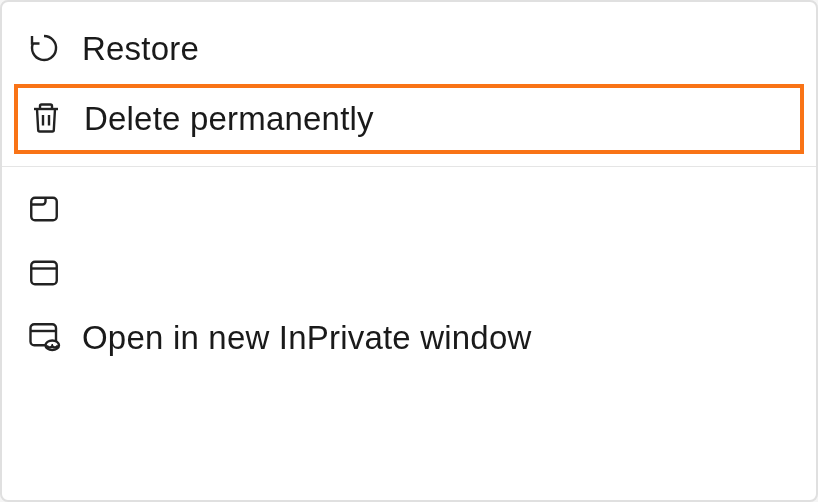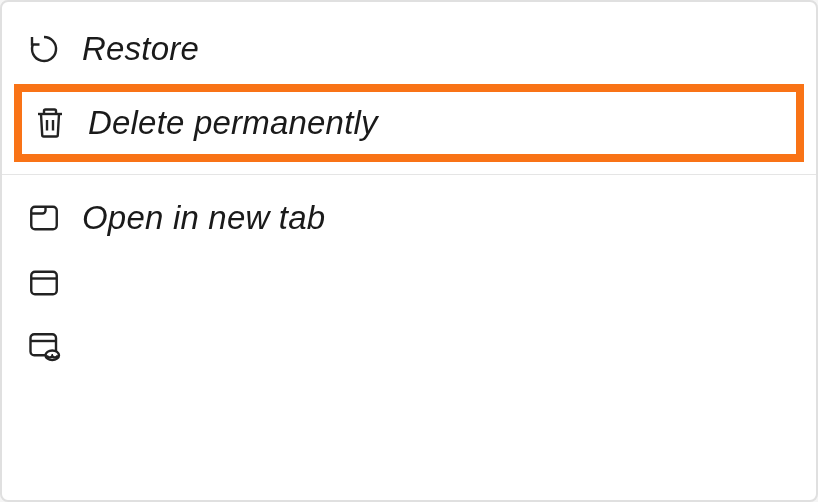--- a/index.html
+++ b/index.html
@@ -19,28 +19,27 @@
       height: 502px;
       border-radius: 8px;
       padding: 10px 0;
       border: 2px solid #e0e0e0;
     }
     .menu-section {
       padding: 4px 0;
     }
     .menu-item {
       display: flex;
-      align-items: center;
+      align-items: flex-start;
       padding: 14px 24px;
       cursor: pointer;
       position: relative;
-      font-style: italic;
     }
     .menu-item.highlighted {
-      border: 8px solid #f97316;
+      border: 4px solid #f97316;
       margin: 2px 12px;
       padding: 12px 10px;
     }
     .icon-wrap {
       width: 56px;
       display: flex;
       align-items: center;
       justify-content: flex-start;
       flex-shrink: 0;
     }
@@ -97,21 +96,20 @@
 
   <div class="menu-section">
 
     <div class="menu-item">
       <span class="icon-wrap">
         <svg viewBox="0 0 24 24">
           <rect x="3.5" y="4.5" width="17" height="15" rx="2.5" ry="2.5"></rect>
           <path d="M3.5 9 L11 9 A2 2 0 0 0 13 7 L13 4.5"></path>
         </svg>
       </span>
-      <span class="menu-label">Open in new tab</span>
     </div>
 
     <div class="menu-item">
       <span class="icon-wrap">
         <svg viewBox="0 0 24 24">
           <rect x="3.5" y="4.5" width="17" height="15" rx="2.5" ry="2.5"></rect>
           <line x1="3.5" y1="9" x2="20.5" y2="9"></line>
         </svg>
       </span>
     </div>
@@ -119,16 +117,17 @@
     <div class="menu-item">
       <span class="icon-wrap">
         <svg viewBox="0 0 24 24">
           <rect x="3" y="3.5" width="17" height="14" rx="2.5" ry="2.5"></rect>
           <line x1="3" y1="8" x2="20" y2="8"></line>
           <path d="M13 17.5 A4.5 3.2 0 1 0 22 17.5 A4.5 3.2 0 1 0 13 17.5" fill="#fff"></path>
           <path d="M14 17.5 A1.8 1.5 0 1 0 17.6 17.5 M17.4 17.5 A1.8 1.5 0 1 0 21 17.5"></path>
           <line x1="17" y1="17.5" x2="18" y2="17.5"></line>
         </svg>
       </span>
+      <span class="menu-label">Open in new InPrivate window</span>
     </div>
 
   </div>
 </div>
 
 </body></html>

